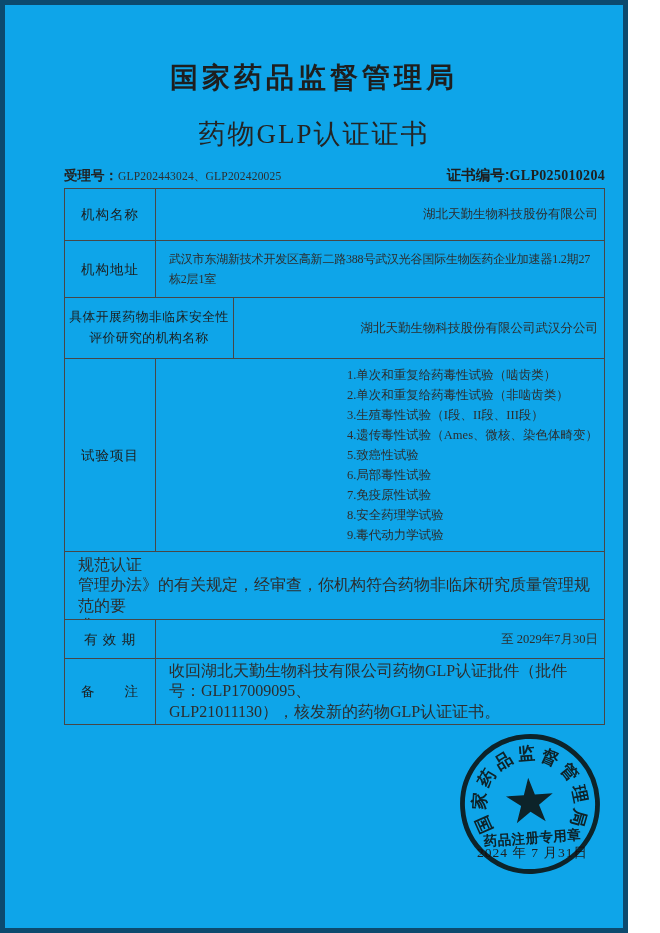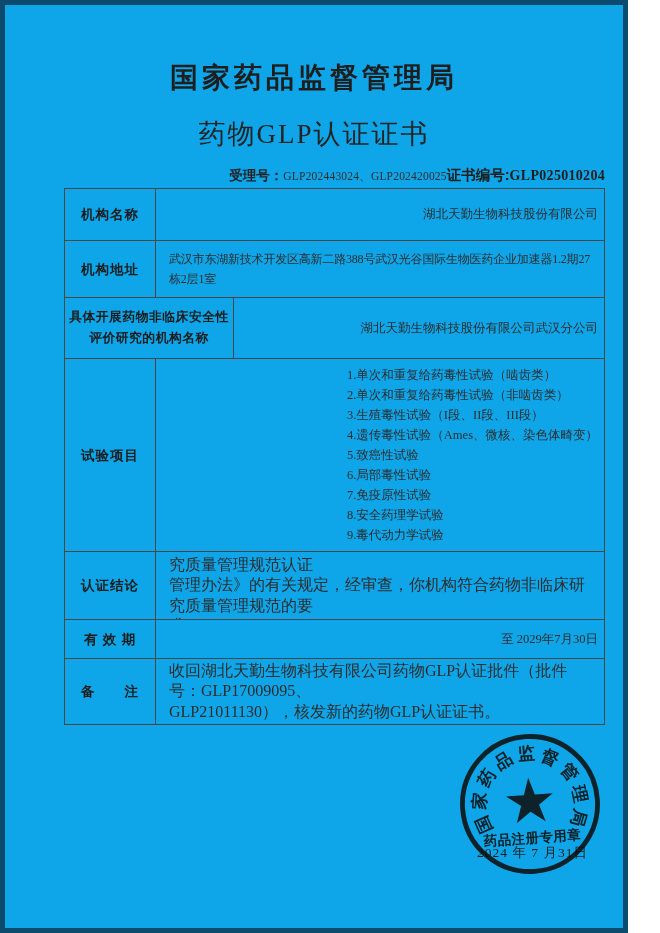--- a/index.html
+++ b/index.html
@@ -27,21 +27,21 @@
   }
   .subtitle{
     position:absolute;top:111px;left:0;width:100%;
     text-align:center;
     font-family:"Liberation Serif","DejaVu Serif",serif;
     font-weight:500;font-size:27px;letter-spacing:2px;
     color:#242424;
   }
   .meta{
     position:absolute;top:161px;left:59px;width:541px;
-    display:flex;justify-content:flex-end;align-items:baseline;
+    display:flex;justify-content:space-between;align-items:baseline;
   }
   .meta-left .lbl{
     font-family:"Liberation Sans","DejaVu Sans",sans-serif;
     font-weight:700;font-size:13.5px;color:#222;
   }
   .meta-left .num{
     font-size:11.5px;letter-spacing:0.2px;color:#2e2e2e;
   }
   .meta-right .lbl{
     font-family:"Liberation Sans","DejaVu Sans",sans-serif;
@@ -60,21 +60,21 @@
     border-bottom:1.5px solid var(--line);
   }
   .row:last-child{border-bottom:none;}
   .r1{height:52px}.r2{height:57px}.r3{height:61px}.r4{height:99px}
   .r5{height:193px}.r6{height:68px}.r7{height:39px}.r8{height:64.5px}
   .cell-label{
     box-sizing:border-box;width:91px;flex:0 0 91px;
     border-right:1.5px solid var(--line);
     display:flex;align-items:center;justify-content:center;
     text-align:center;
-    font-weight:700;font-size:13.5px;letter-spacing:1px;
+    font-weight:400;font-size:13.5px;letter-spacing:1px;
     color:#1d1d1d;
     white-space:pre-line;
     line-height:21px;
   }
   .r3 .cell-label{width:169px;flex:0 0 169px;font-size:12.8px;letter-spacing:0.5px;}
   .cell-value{
     box-sizing:border-box;flex:1 1 auto;
     display:flex;flex-direction:column;justify-content:center;
     padding:4px 6px 4px 13px;
     font-size:12.5px;line-height:20.5px;color:#2d2d2d;
@@ -149,21 +149,20 @@
             <div class="test-item">5.致癌性试验</div>
             <div class="test-item">6.局部毒性试验</div>
             <div class="test-item">7.免疫原性试验</div>
             <div class="test-item">8.安全药理学试验</div>
             <div class="test-item">9.毒代动力学试验</div>
           </div>
       </div>
     </div>
 
     <div class="row r6">
-      <div class="cell-label">认证结论</div>
       <div class="cell-value">
         <div class="prewrap indent-first">根据《中华人民共和国药品管理法》及《药物非临床研究质量管理规范认证
 管理办法》的有关规定，经审查，你机构符合药物非临床研究质量管理规范的要
 求。</div>
       </div>
     </div>
 
     <div class="row r7">
       <div class="cell-label">有 效 期</div>
       <div class="cell-value">

